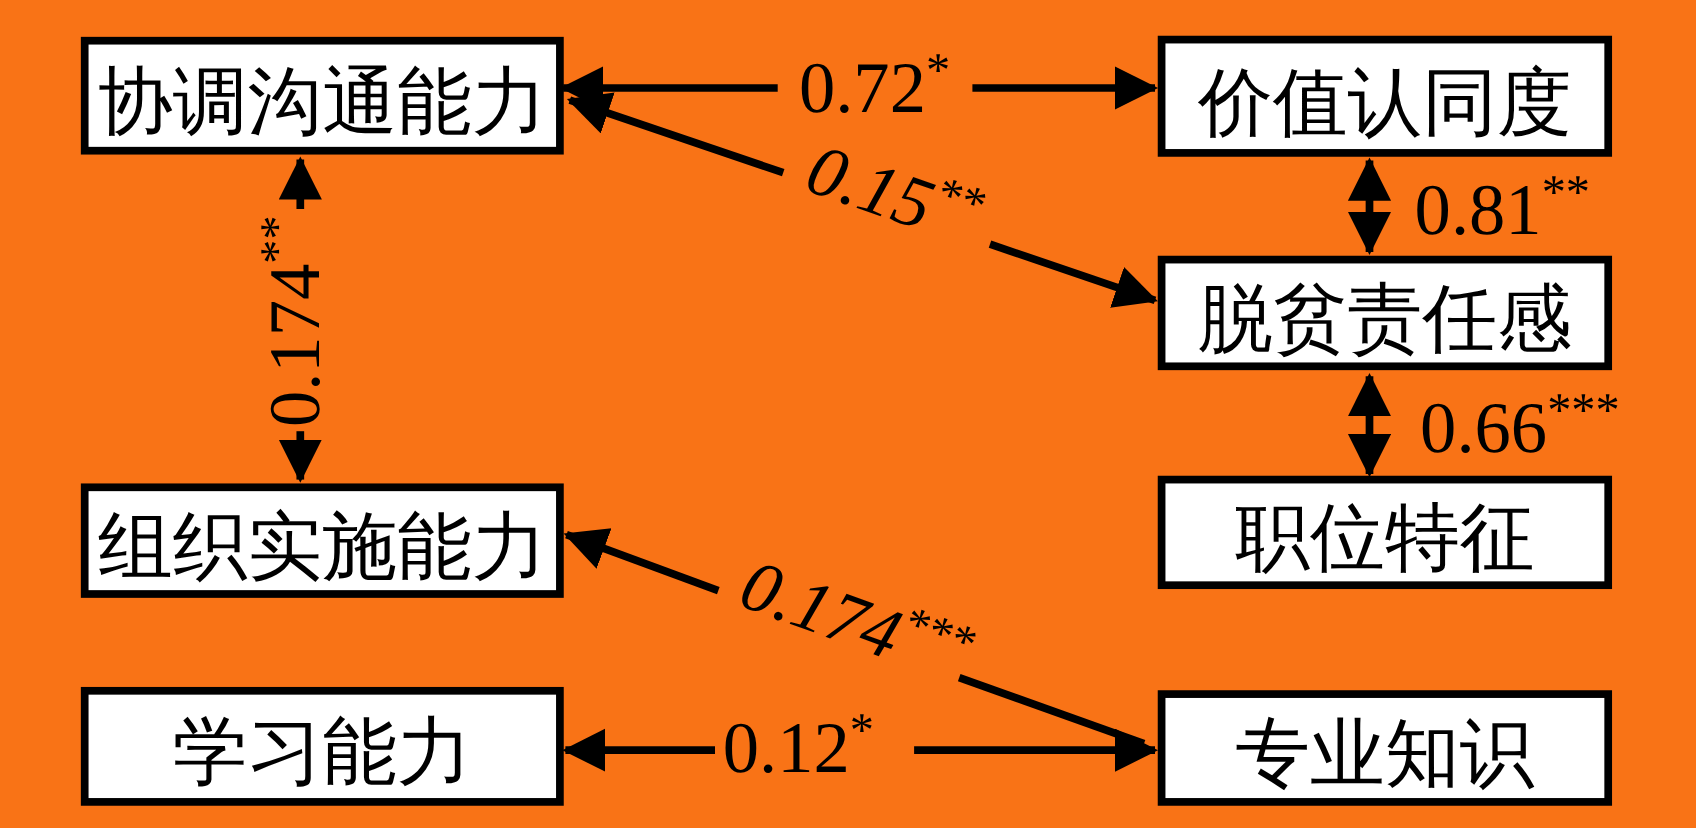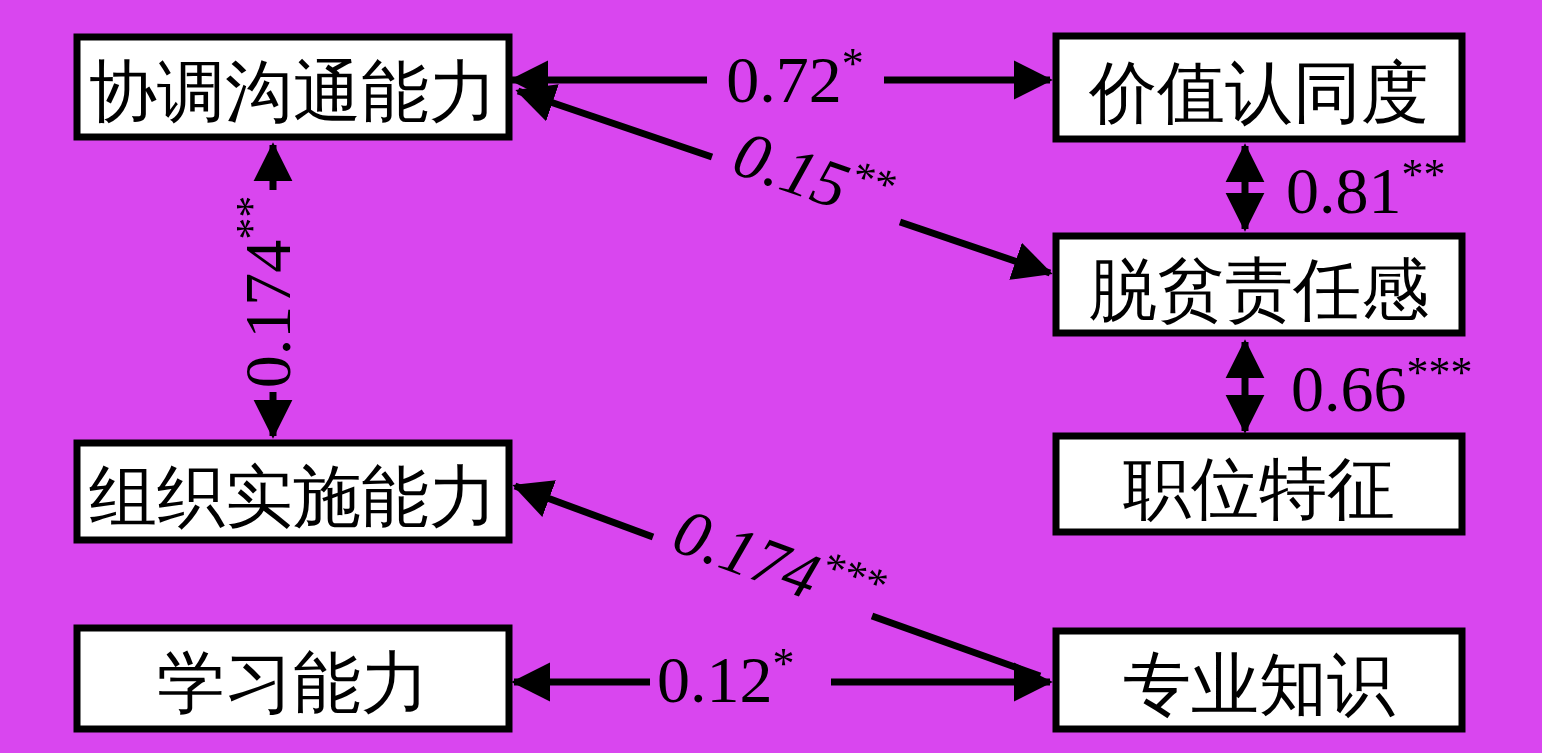--- a/index.html
+++ b/index.html
@@ -4,21 +4,21 @@
 <style>
   html, body {
     margin: 0;
     padding: 0;
     background: #ffffff;
   }
   .stage {
     position: relative;
     width: 1542px;
     height: 753px;
-    background: #d946ef;
+    background: #f97316;
     overflow: hidden;
   }
   svg { display: block; }
   .node-rect {
     fill: #ffffff;
     stroke: #000000;
     stroke-width: 7;
   }
   .edge {
     stroke: #000000;

